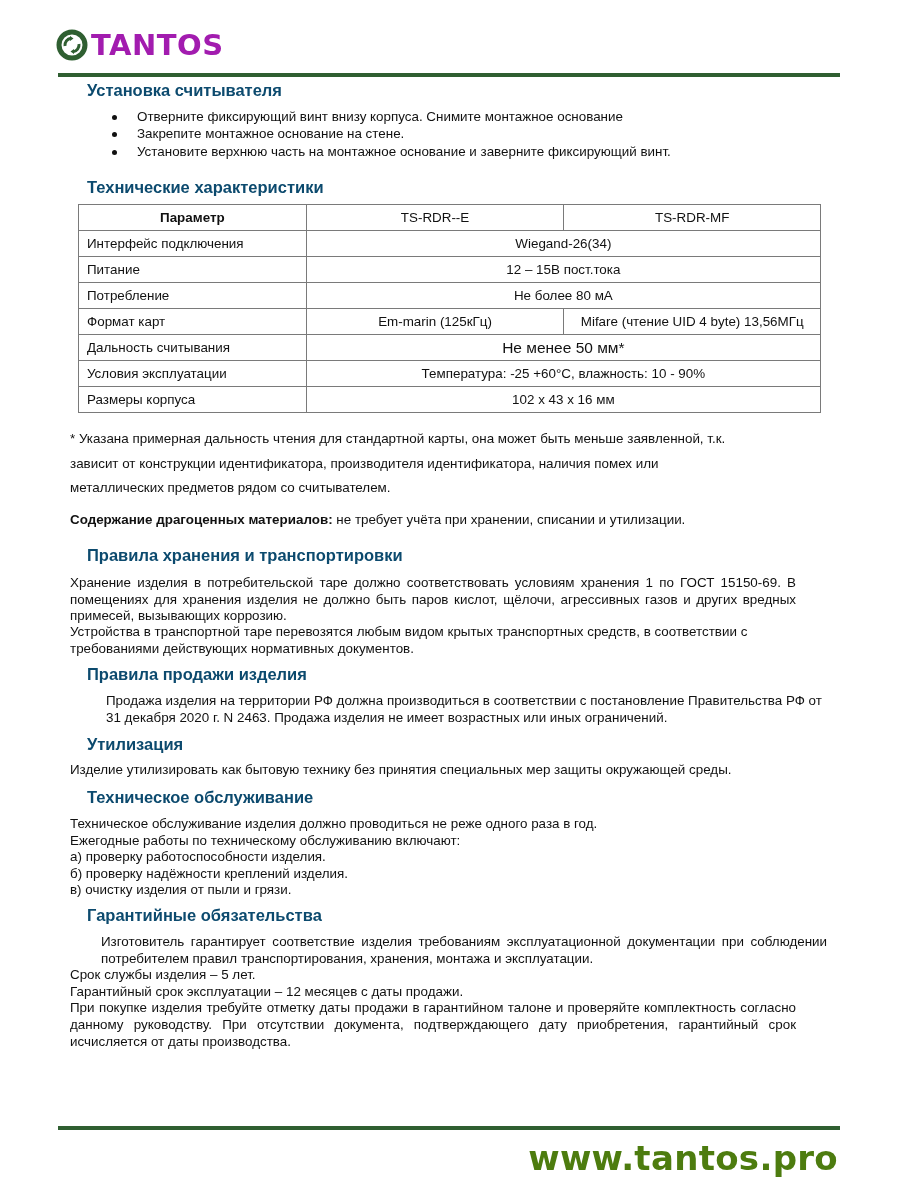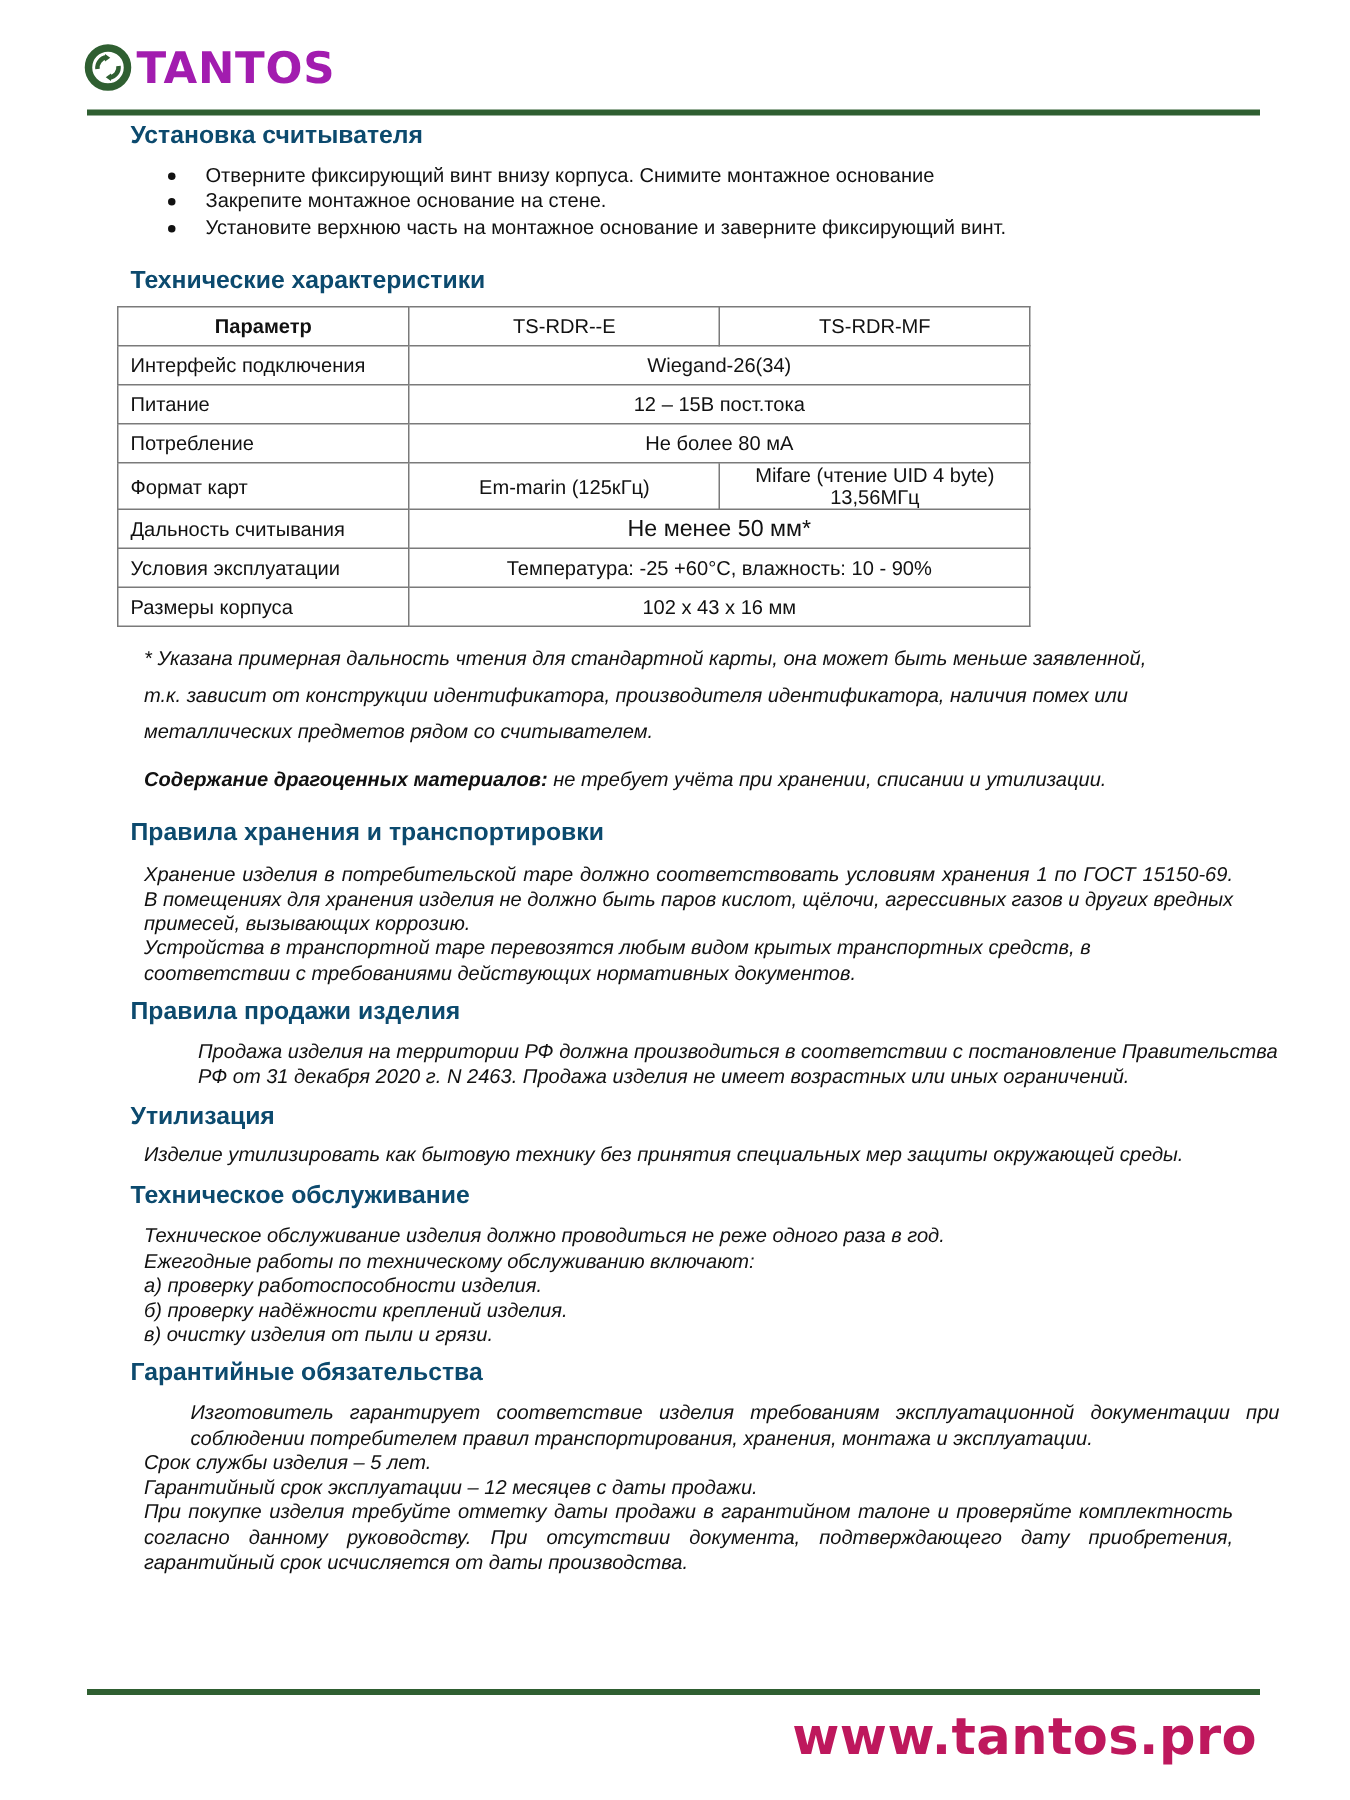--- a/index.html
+++ b/index.html
@@ -7,31 +7,31 @@
     body { position: relative; font-family: "Liberation Sans", sans-serif; color: #111; }
 
     .logo { position: absolute; left: 56px; top: 28px; height: 34px; display: flex; align-items: center; }
     .logo-icon { width: 32px; height: 32px; margin-right: 3px; }
     .logo-text { font-family: "DejaVu Sans", sans-serif; font-weight: bold; font-size: 29px; color: #a21caf; letter-spacing: 0.5px; line-height: 34px; }
 
     .rule { position: absolute; height: 4px; background: #2f5f31; }
     .rule-top { left: 58px; top: 73px; width: 782px; }
     .rule-bottom { left: 58px; top: 1126px; width: 782px; }
 
-    .footer-url { position: absolute; right: 62px; top: 1133px; font-family: "DejaVu Sans", sans-serif; font-weight: bold; font-size: 34px; color: #be185d; letter-spacing: 0.3px; line-height: 50px; }
+    .footer-url { position: absolute; right: 62px; top: 1133px; font-family: "DejaVu Sans", sans-serif; font-weight: bold; font-size: 34px; color: #4d7c0f; letter-spacing: 0.3px; line-height: 50px; }
 
     .h2 { position: absolute; left: 87px; font-weight: bold; font-size: 16.5px; color: #0c4a6e; line-height: 20px; }
-    .p { position: absolute; left: 96px; font-size: 13.4px; line-height: 16.6px; color: #111; font-style: italic; }
+    .p { position: absolute; left: 70px; font-size: 13.4px; line-height: 16.6px; color: #111; }
     .justify { width: 726px; text-align: justify; text-align-last: left; }
 
     .bullets { position: absolute; left: 108px; top: 108px; list-style: none; }
     .bullets li { position: relative; padding-left: 29px; font-size: 13.4px; line-height: 17.4px; }
     .bullets li .dot { position: absolute; left: 4px; top: 7px; width: 5px; height: 5px; border-radius: 50%; background: #111; }
 
-    table.spec { position: absolute; left: 78px; top: 204px; width: 609px; border-collapse: collapse; font-size: 13.4px; }
+    table.spec { position: absolute; left: 78px; top: 204px; width: 743px; border-collapse: collapse; font-size: 13.4px; }
     table.spec td, table.spec th { border: 1px solid #7a7a7a; height: 26px; padding: 0 8px; font-weight: normal; }
     table.spec th { text-align: center; }
     table.spec th.first { font-weight: bold; }
     table.spec td.param { text-align: left; }
     table.spec td.val { text-align: center; }
     table.spec td.big { font-size: 15.5px; }
     col.c1 { width: 228px; } col.c2 { width: 258px; } col.c3 { width: 257px; }
 
     .foot-note { line-height: 24.5px; }
     .bold { font-weight: bold; }

